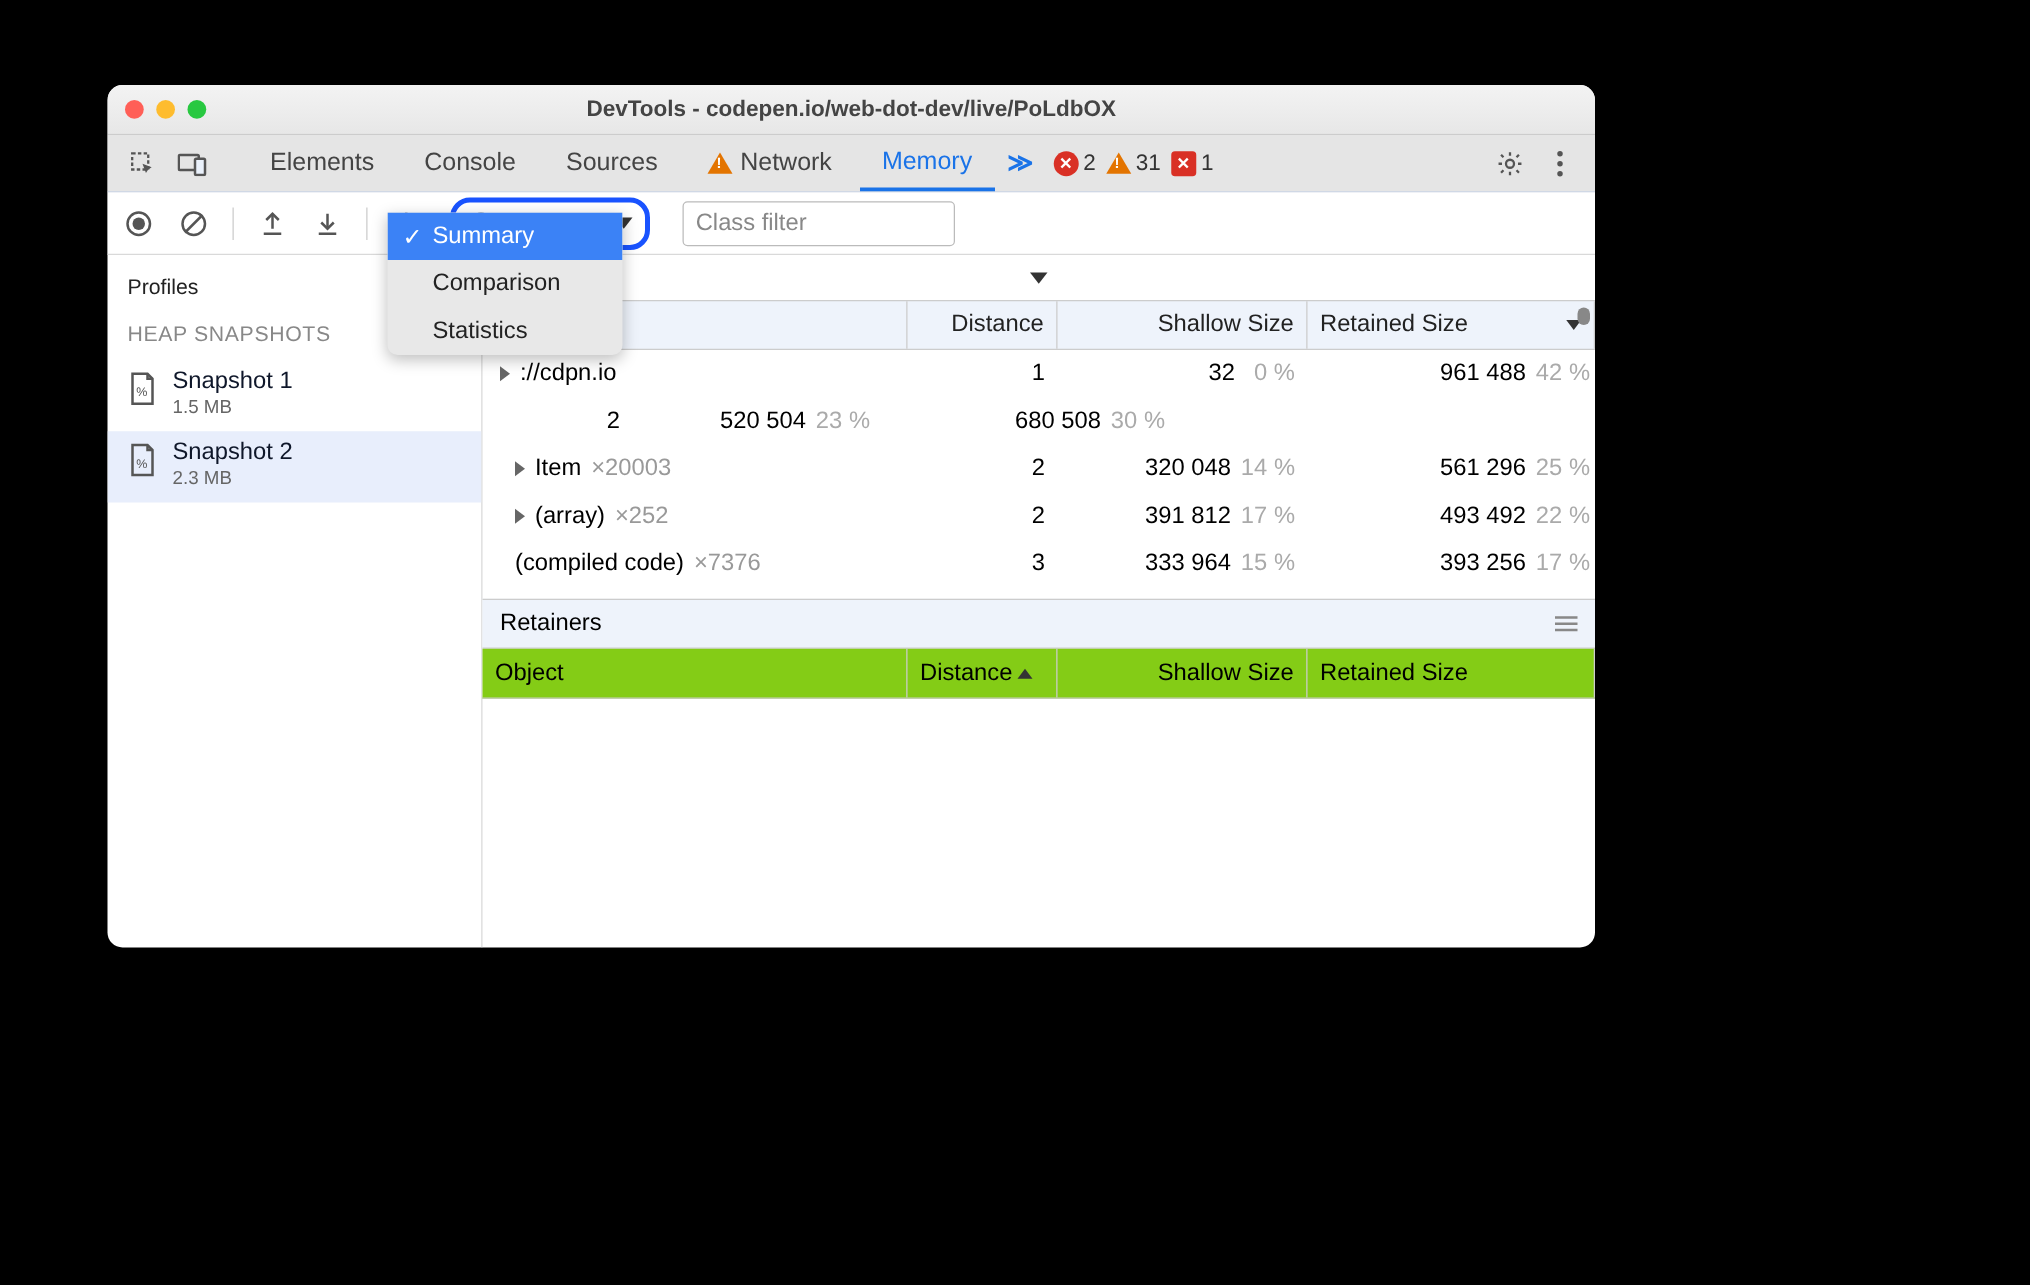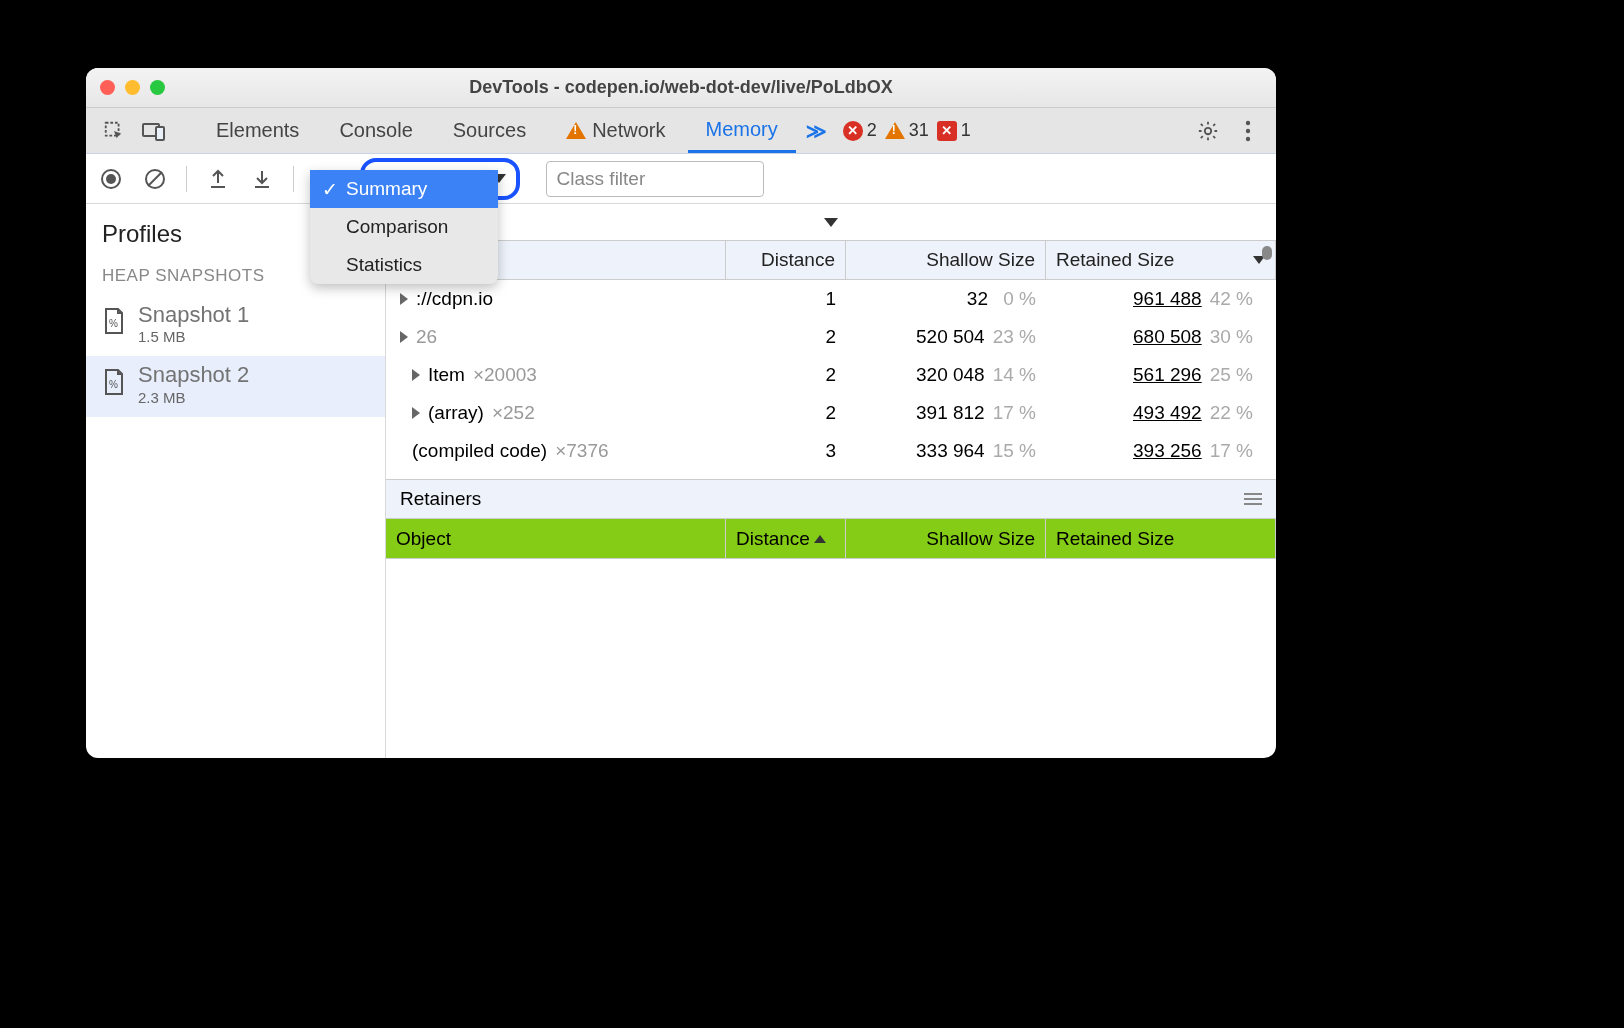--- a/index.html
+++ b/index.html
@@ -26,43 +26,43 @@
 
 .toolbar { height: 50px; border-bottom: 1px solid #d9d9d9; display: flex; align-items: center; padding: 0 12px; gap: 18px; background:#fff;}
 .tb-icon{width:26px;height:26px;display:flex;align-items:center;justify-content:center;color:#555;cursor:pointer;}
 .vsep{width:1px;height:26px;background:#ccc;}
 .dropdown-highlight{border:4px solid #1953ff;border-radius:16px;height:42px;display:flex;align-items:center;padding:0 10px 0 14px;gap:28px;font-size:20px;color:#222;cursor:pointer;margin-left:4px;}
 .dd-caret{width:0;height:0;border-left:7px solid transparent;border-right:7px solid transparent;border-top:9px solid #333;}
 .class-filter{height:36px;width:218px;border:1px solid #bbb;border-radius:4px;padding:0 10px;font-size:19px;color:#888;display:flex;align-items:center;margin-left:8px;}
 
 .body{display:flex;height:calc(100% - 136px);}
 .sidebar{width:300px;border-right:1px solid #d9d9d9;padding-top:12px;}
-.side-title{font-size:24px;padding:4px 16px 18px;color:#222;}
+.side-title{font-size:17px;padding:4px 16px 18px;color:#222;}
 .side-sec{font-size:17px;color:#888;padding:0 16px 10px;letter-spacing:0.5px;}
 .snap{display:flex;align-items:center;gap:12px;padding:6px 16px 10px;cursor:pointer;}
 .snap.active{background:#e8eefc;}
 .snap-icon{font-size:22px;color:#555;}
 .snap-txt{line-height:1.2;}
-.snap-name{font-size:22px;color:#737373;}
+.snap-name{font-size:19px;color:#0f172a;}
 .snap-sz{font-size:15px;color:#666;}
 
 .main{flex:1;position:relative;display:flex;flex-direction:column;}
 .chev-center{position:absolute;left:0;right:0;top:0;height:36px;display:flex;justify-content:center;align-items:center;}
 .chev-center .dd-caret{border-top-color:#333;}
 .thead{display:flex;height:40px;border-bottom:1px solid #ccc;background:#eef3fb;font-size:19px;color:#222;margin-top:36px;border-top:1px solid #ccc;}
 .thead>div{border-right:1px solid #ccc;display:flex;align-items:center;padding:0 10px;}
 .col-c{flex:1;} .col-d{width:120px;justify-content:flex-end;} .col-s{width:200px;justify-content:flex-end;} .col-r{width:230px;justify-content:space-between;}
 .sort-caret{width:0;height:0;border-left:6px solid transparent;border-right:6px solid transparent;border-top:8px solid #333;}
 .rows{flex:1;overflow:auto;font-size:19px;}
 .row{display:flex;height:38px;align-items:center;}
 .row>div{padding:0 10px;}
 .row .col-c{display:flex;align-items:center;gap:8px;padding-left:14px;}
 .tri{width:0;height:0;border-top:6px solid transparent;border-bottom:6px solid transparent;border-left:8px solid #666;}
 .cnt{color:#999;}
-.row .col-d{width:120px;text-align:right;} .row .col-s{width:200px;text-align:right;} .row .col-r{width:230px;text-align:right;padding-right:23px;text-decoration:underline;}
+.row .col-d{width:120px;text-align:right;} .row .col-s{width:200px;text-align:right;} .row .col-r{width:230px;text-align:right;padding-right:4px;}
 .pct{color:#aaa;margin-left:8px;display:inline-block;min-width:40px;text-align:right;}
 
 .retainers-hdr{height:40px;background:#eef3fb;border-top:1px solid #ccc;border-bottom:1px solid #ccc;display:flex;align-items:center;justify-content:space-between;padding:0 14px;font-size:19px;}
 .hamburger{display:flex;flex-direction:column;gap:3px;}
 .hamburger span{width:18px;height:2px;background:#888;}
 .ret-thead{display:flex;height:40px;border-bottom:1px solid #ccc;background:#84cc16;font-size:19px;}
 .ret-thead>div{border-right:1px solid #ccc;display:flex;align-items:center;padding:0 10px;}
 .ret-thead .col-d{justify-content:flex-start;gap:4px;}
 .asc-caret{width:0;height:0;border-left:6px solid transparent;border-right:6px solid transparent;border-bottom:8px solid #333;}
 
@@ -238,24 +238,20 @@
           <div class="row">
             <div class="col-c" style="flex: 1 1 0%;">
               <span class="tri"></span>
               <span>://cdpn.io</span>
             </div>
             <div class="col-d">1</div>
             <div class="col-s">32<span class="pct">0 %</span></div>
             <div class="col-r">961 488<span class="pct">42 %</span></div>
           </div>
           <div class="row">
-            <div class="col-c" style="flex: 1 1 0%;">
-              <span class="tri"></span>
-              <span class="cnt">26</span>
-            </div>
             <div class="col-d">2</div>
             <div class="col-s">520 504<span class="pct">23 %</span></div>
             <div class="col-r">680 508<span class="pct">30 %</span></div>
           </div>
           <div class="row">
             <div class="col-c" style="flex: 1 1 0%;">
               <span style="width: 4px;"></span>
               <span class="tri"></span>
               <span>Item</span>
               <span class="cnt">×20003</span>

